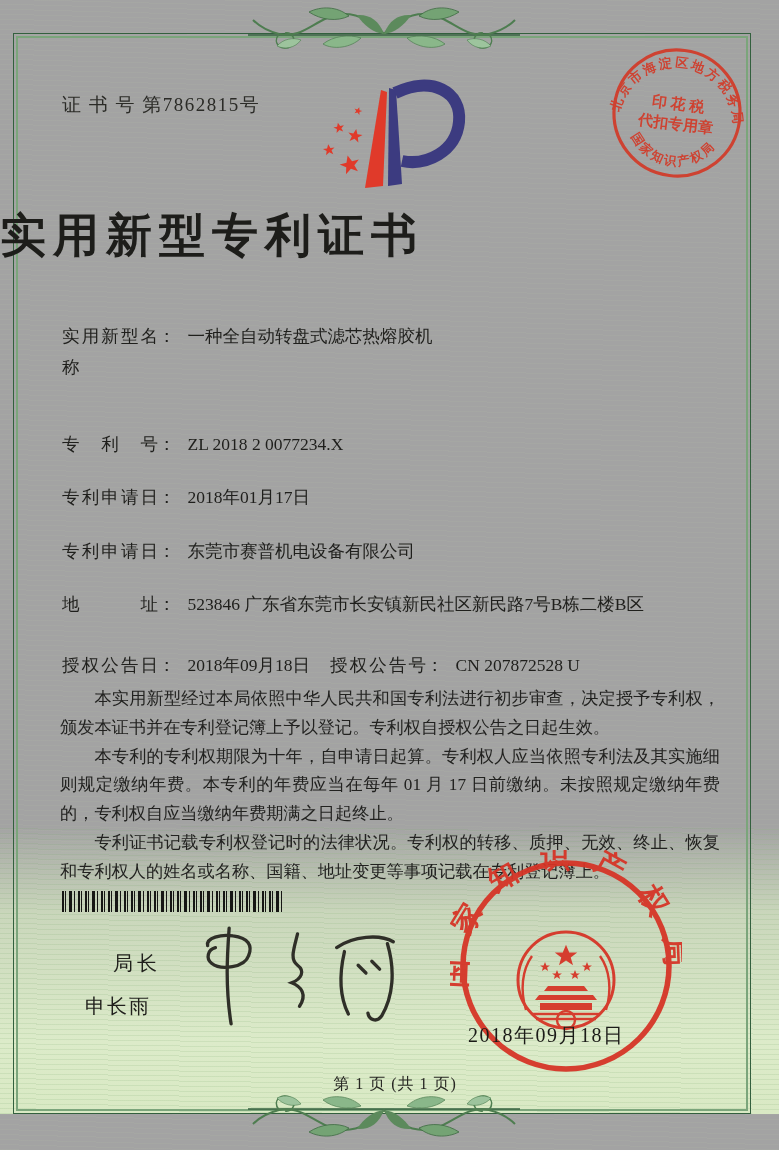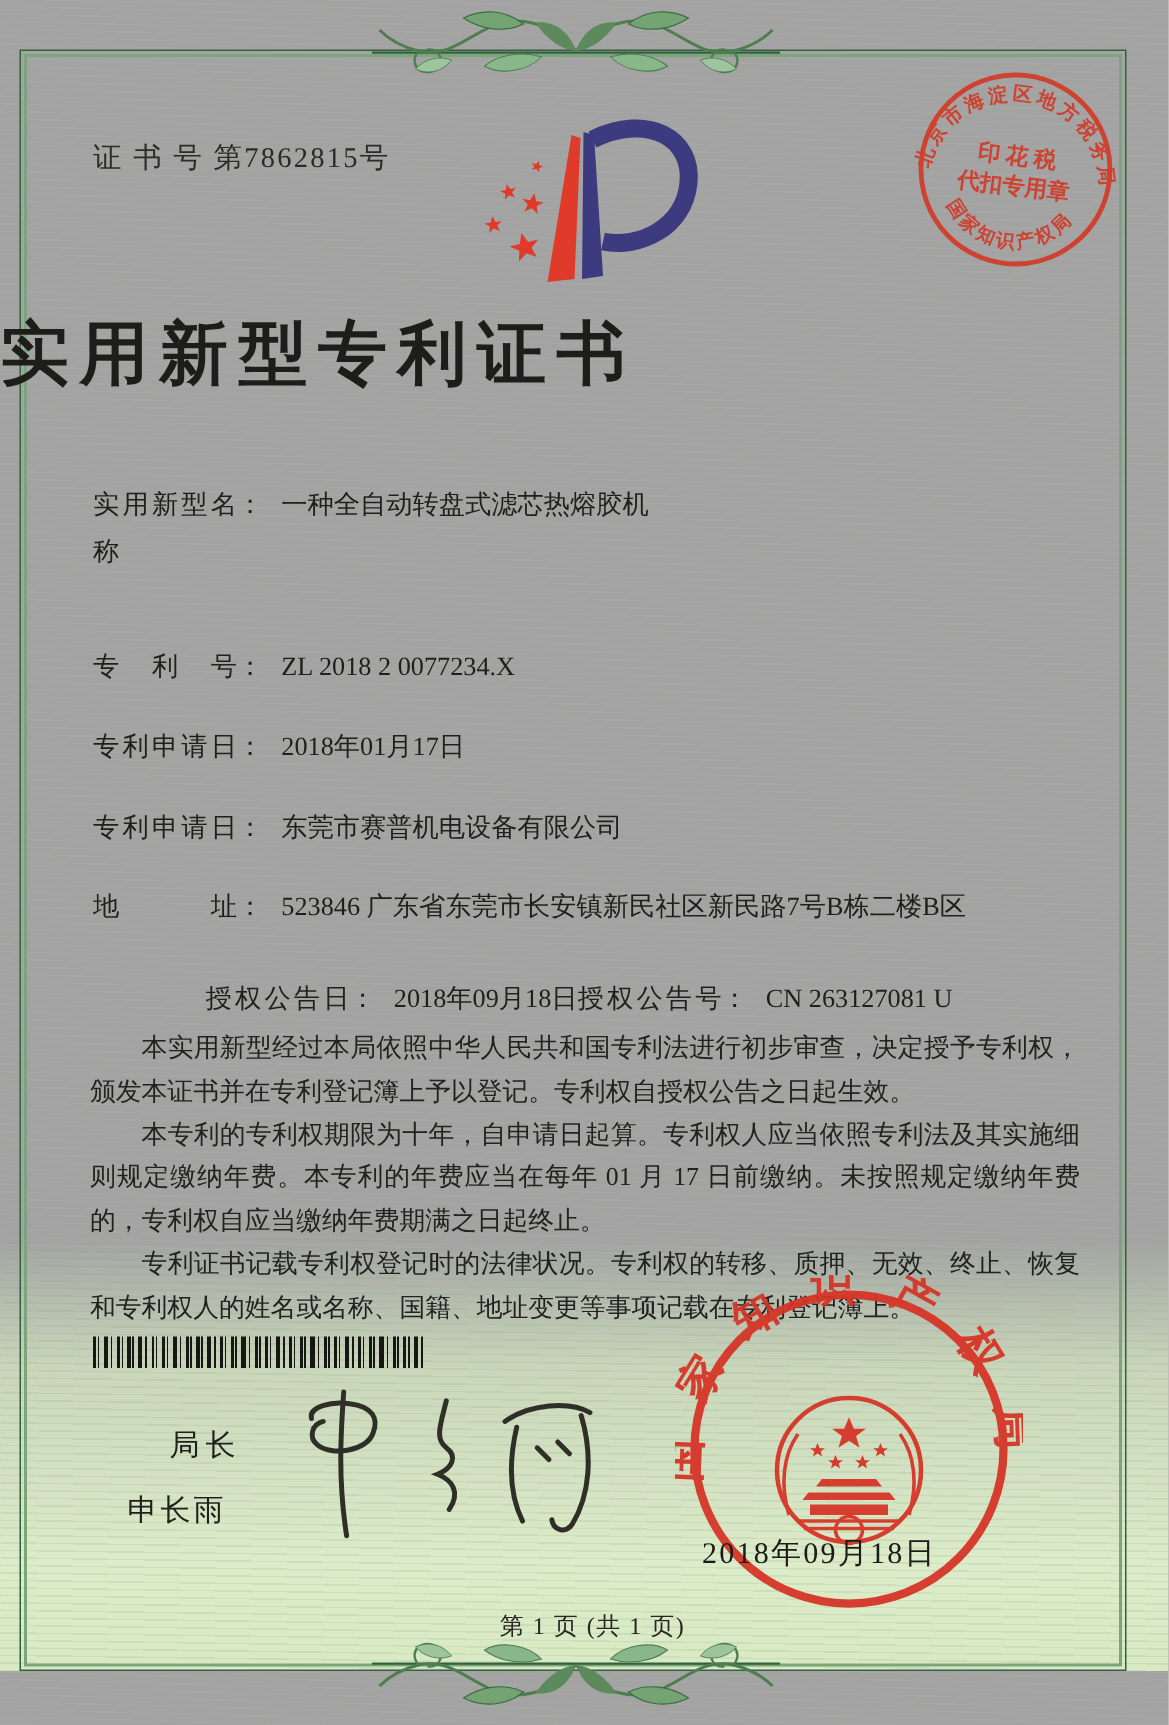--- a/index.html
+++ b/index.html
@@ -55,21 +55,21 @@
     font-size:17.5px;line-height:31px;color:#1f1f1c;
   }
   .field-label{
     display:inline-block;width:96px;
     text-align:justify;text-align-last:justify;
     vertical-align:top;
   }
   .field-colon{display:inline-block;margin-right:12px;}
   .r1{top:321px;}.r2{top:375px;}.r3{top:429px;}.r4{top:482px;}
   .r5{top:536px;}.r6{top:589px;}.r7{top:650px;}
-  .r7{display:flex;justify-content:center;}
+  .r7{display:flex;justify-content:flex-start;gap:20px;}
   .r7 .col-right{margin-right:8px;}
   .body-text{
     position:absolute;left:60px;top:685px;width:660px;
     font-size:17.2px;line-height:28.8px;color:#222220;
     text-align:justify;
   }
   .body-text p{margin:0;text-indent:2em;}
   .barcode{
     position:absolute;left:62px;top:891px;width:222px;height:21px;
     background:repeating-linear-gradient(90deg,
@@ -185,21 +185,21 @@
     <span class="field-label">专利申请日</span><span class="field-colon">：</span><span>东莞市赛普机电设备有限公司</span>
   </div>
   <div class="field-row r6">
     <span class="field-label">地址</span><span class="field-colon">：</span><span>523846 广东省东莞市长安镇新民社区新民路7号B栋二楼B区</span>
   </div>
   <div class="field-row r7">
     <span class="col-left">
       <span class="field-label">授权公告日</span><span class="field-colon">：</span><span>2018年09月18日</span>
     </span>
     <span class="col-right">
-      <span class="field-label">授权公告号</span><span class="field-colon">：</span><span>CN 263127081 U</span>
+      <span class="field-label">授权公告号</span><span class="field-colon">：</span><span>CN 207872528 U</span>
     </span>
   </div>
 
   <div class="body-text">
     <p>本实用新型经过本局依照中华人民共和国专利法进行初步审查，决定授予专利权，颁发本证书并在专利登记簿上予以登记。专利权自授权公告之日起生效。</p>
     <p>本专利的专利权期限为十年，自申请日起算。专利权人应当依照专利法及其实施细则规定缴纳年费。本专利的年费应当在每年 01 月 17 日前缴纳。未按照规定缴纳年费的，专利权自应当缴纳年费期满之日起终止。</p>
     <p>专利证书记载专利权登记时的法律状况。专利权的转移、质押、无效、终止、恢复和专利权人的姓名或名称、国籍、地址变更等事项记载在专利登记簿上。</p>
   </div>
 
   <div class="barcode"></div>

